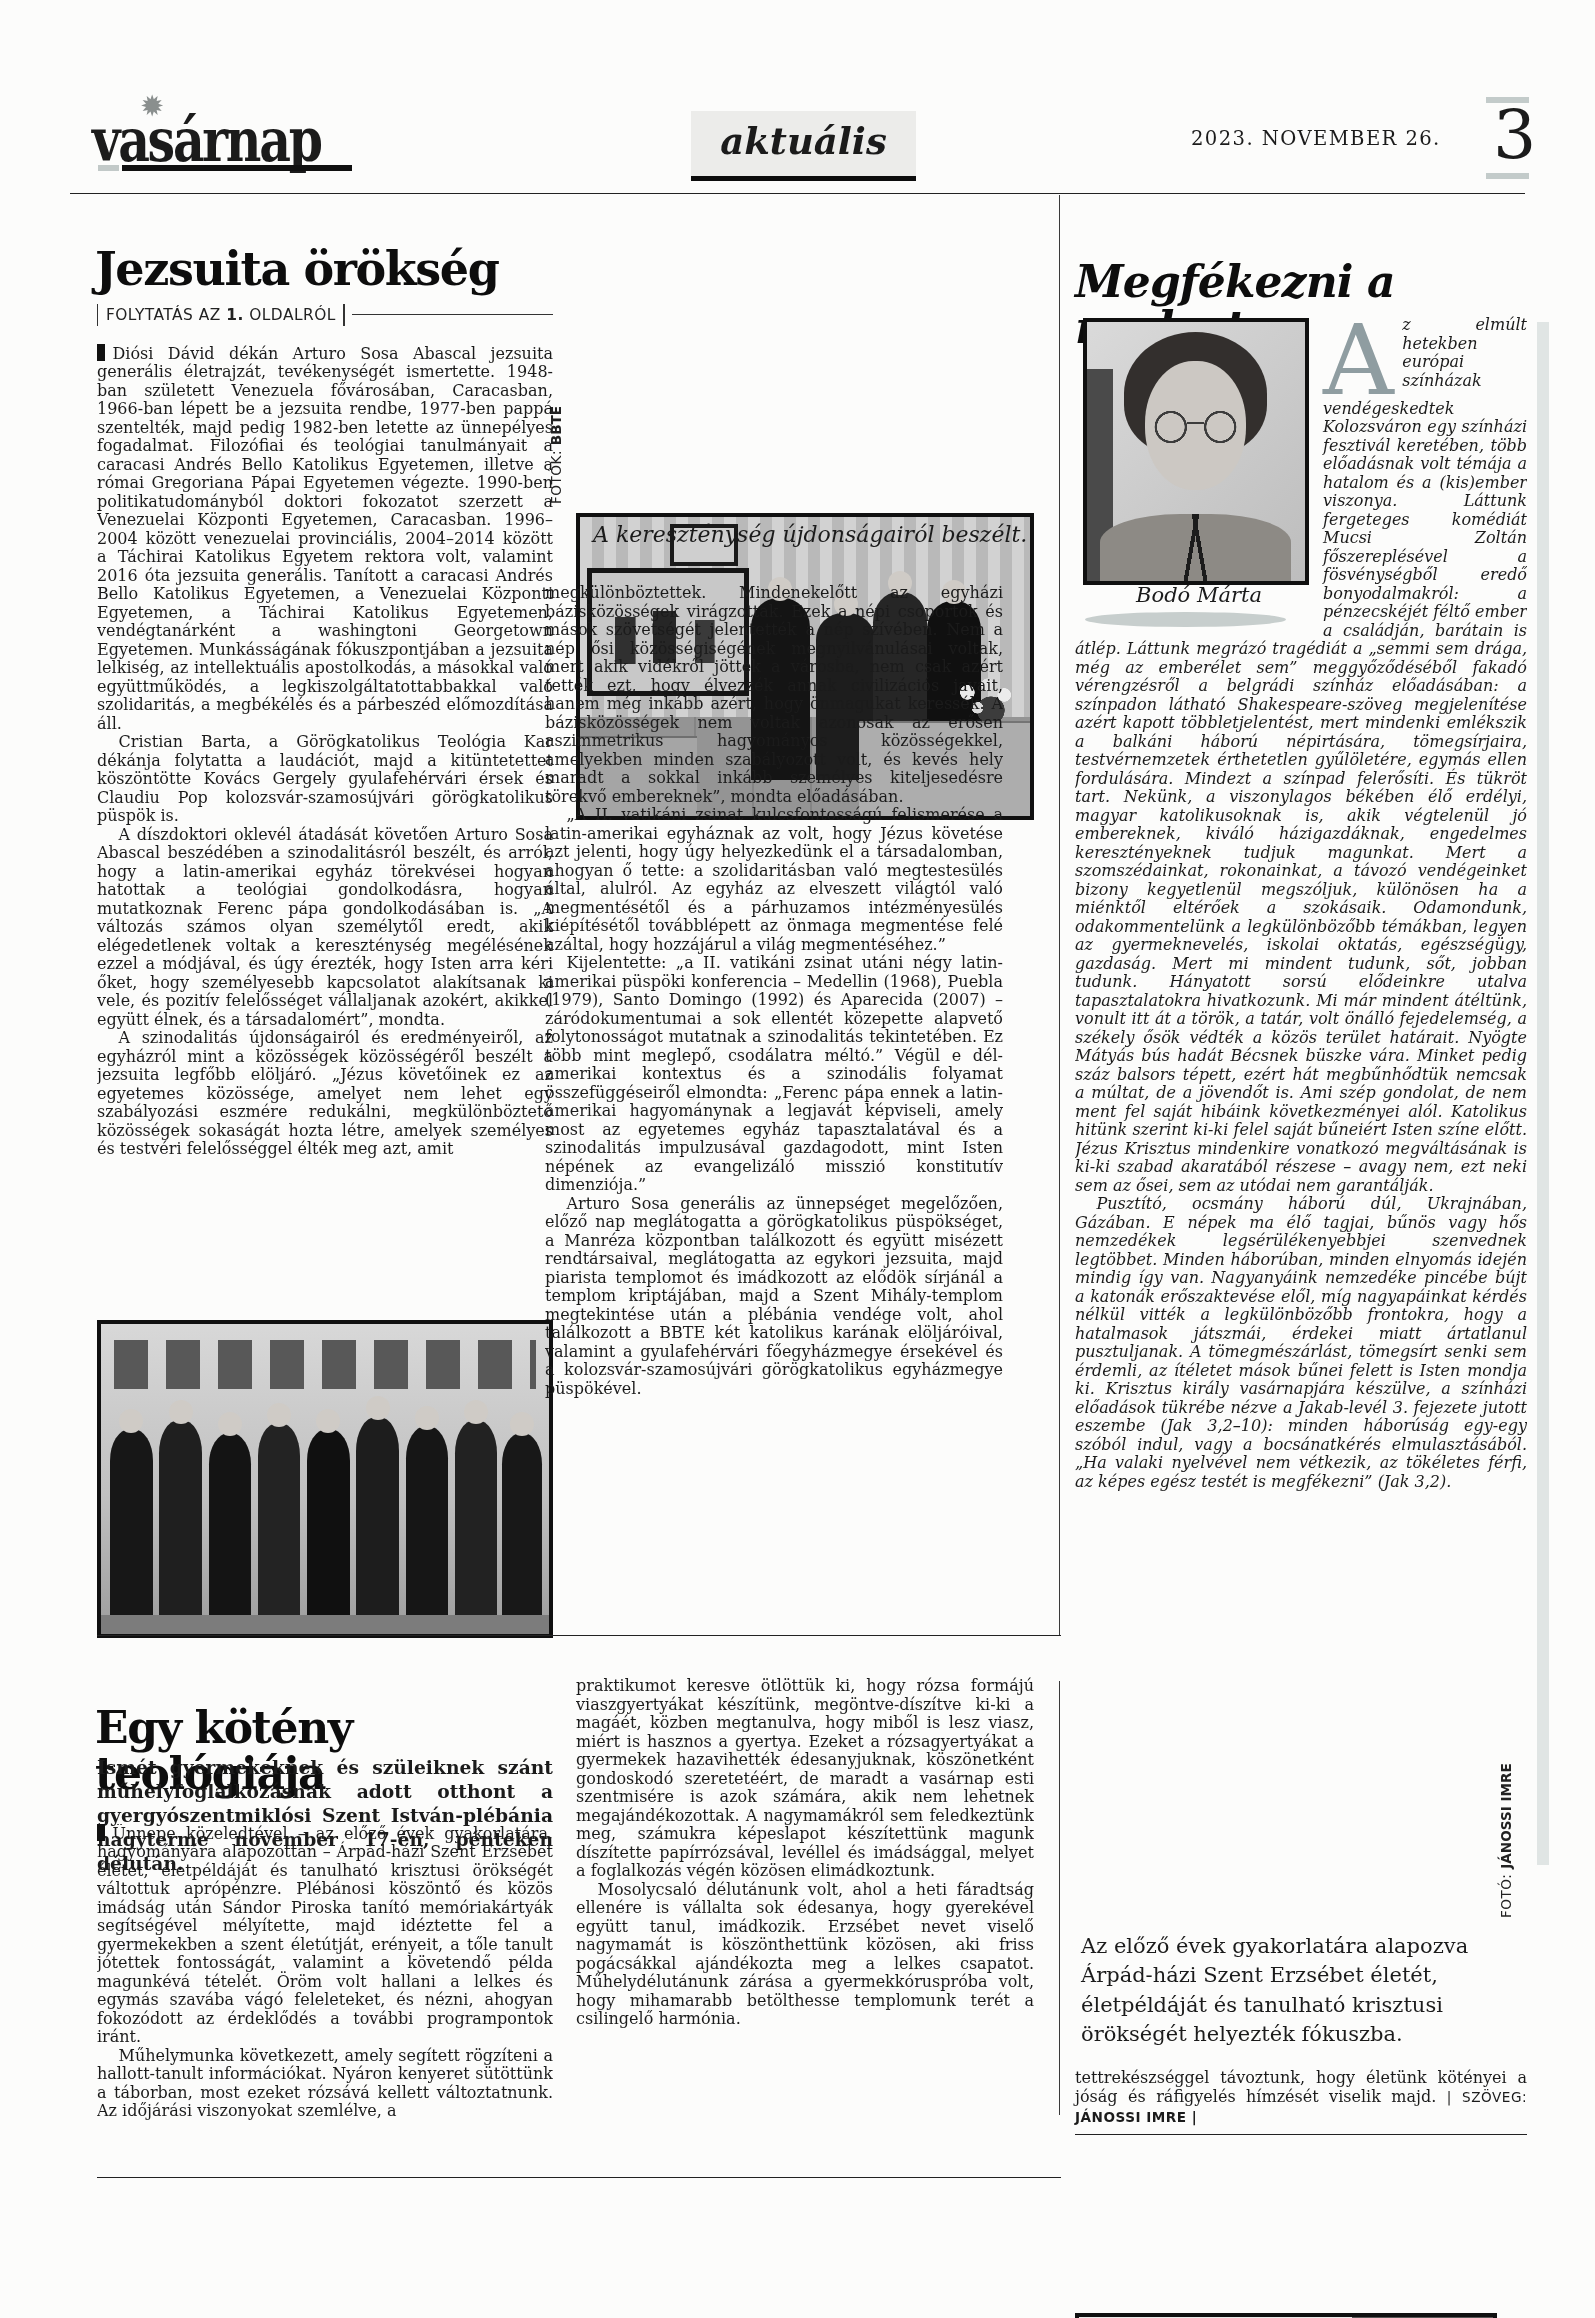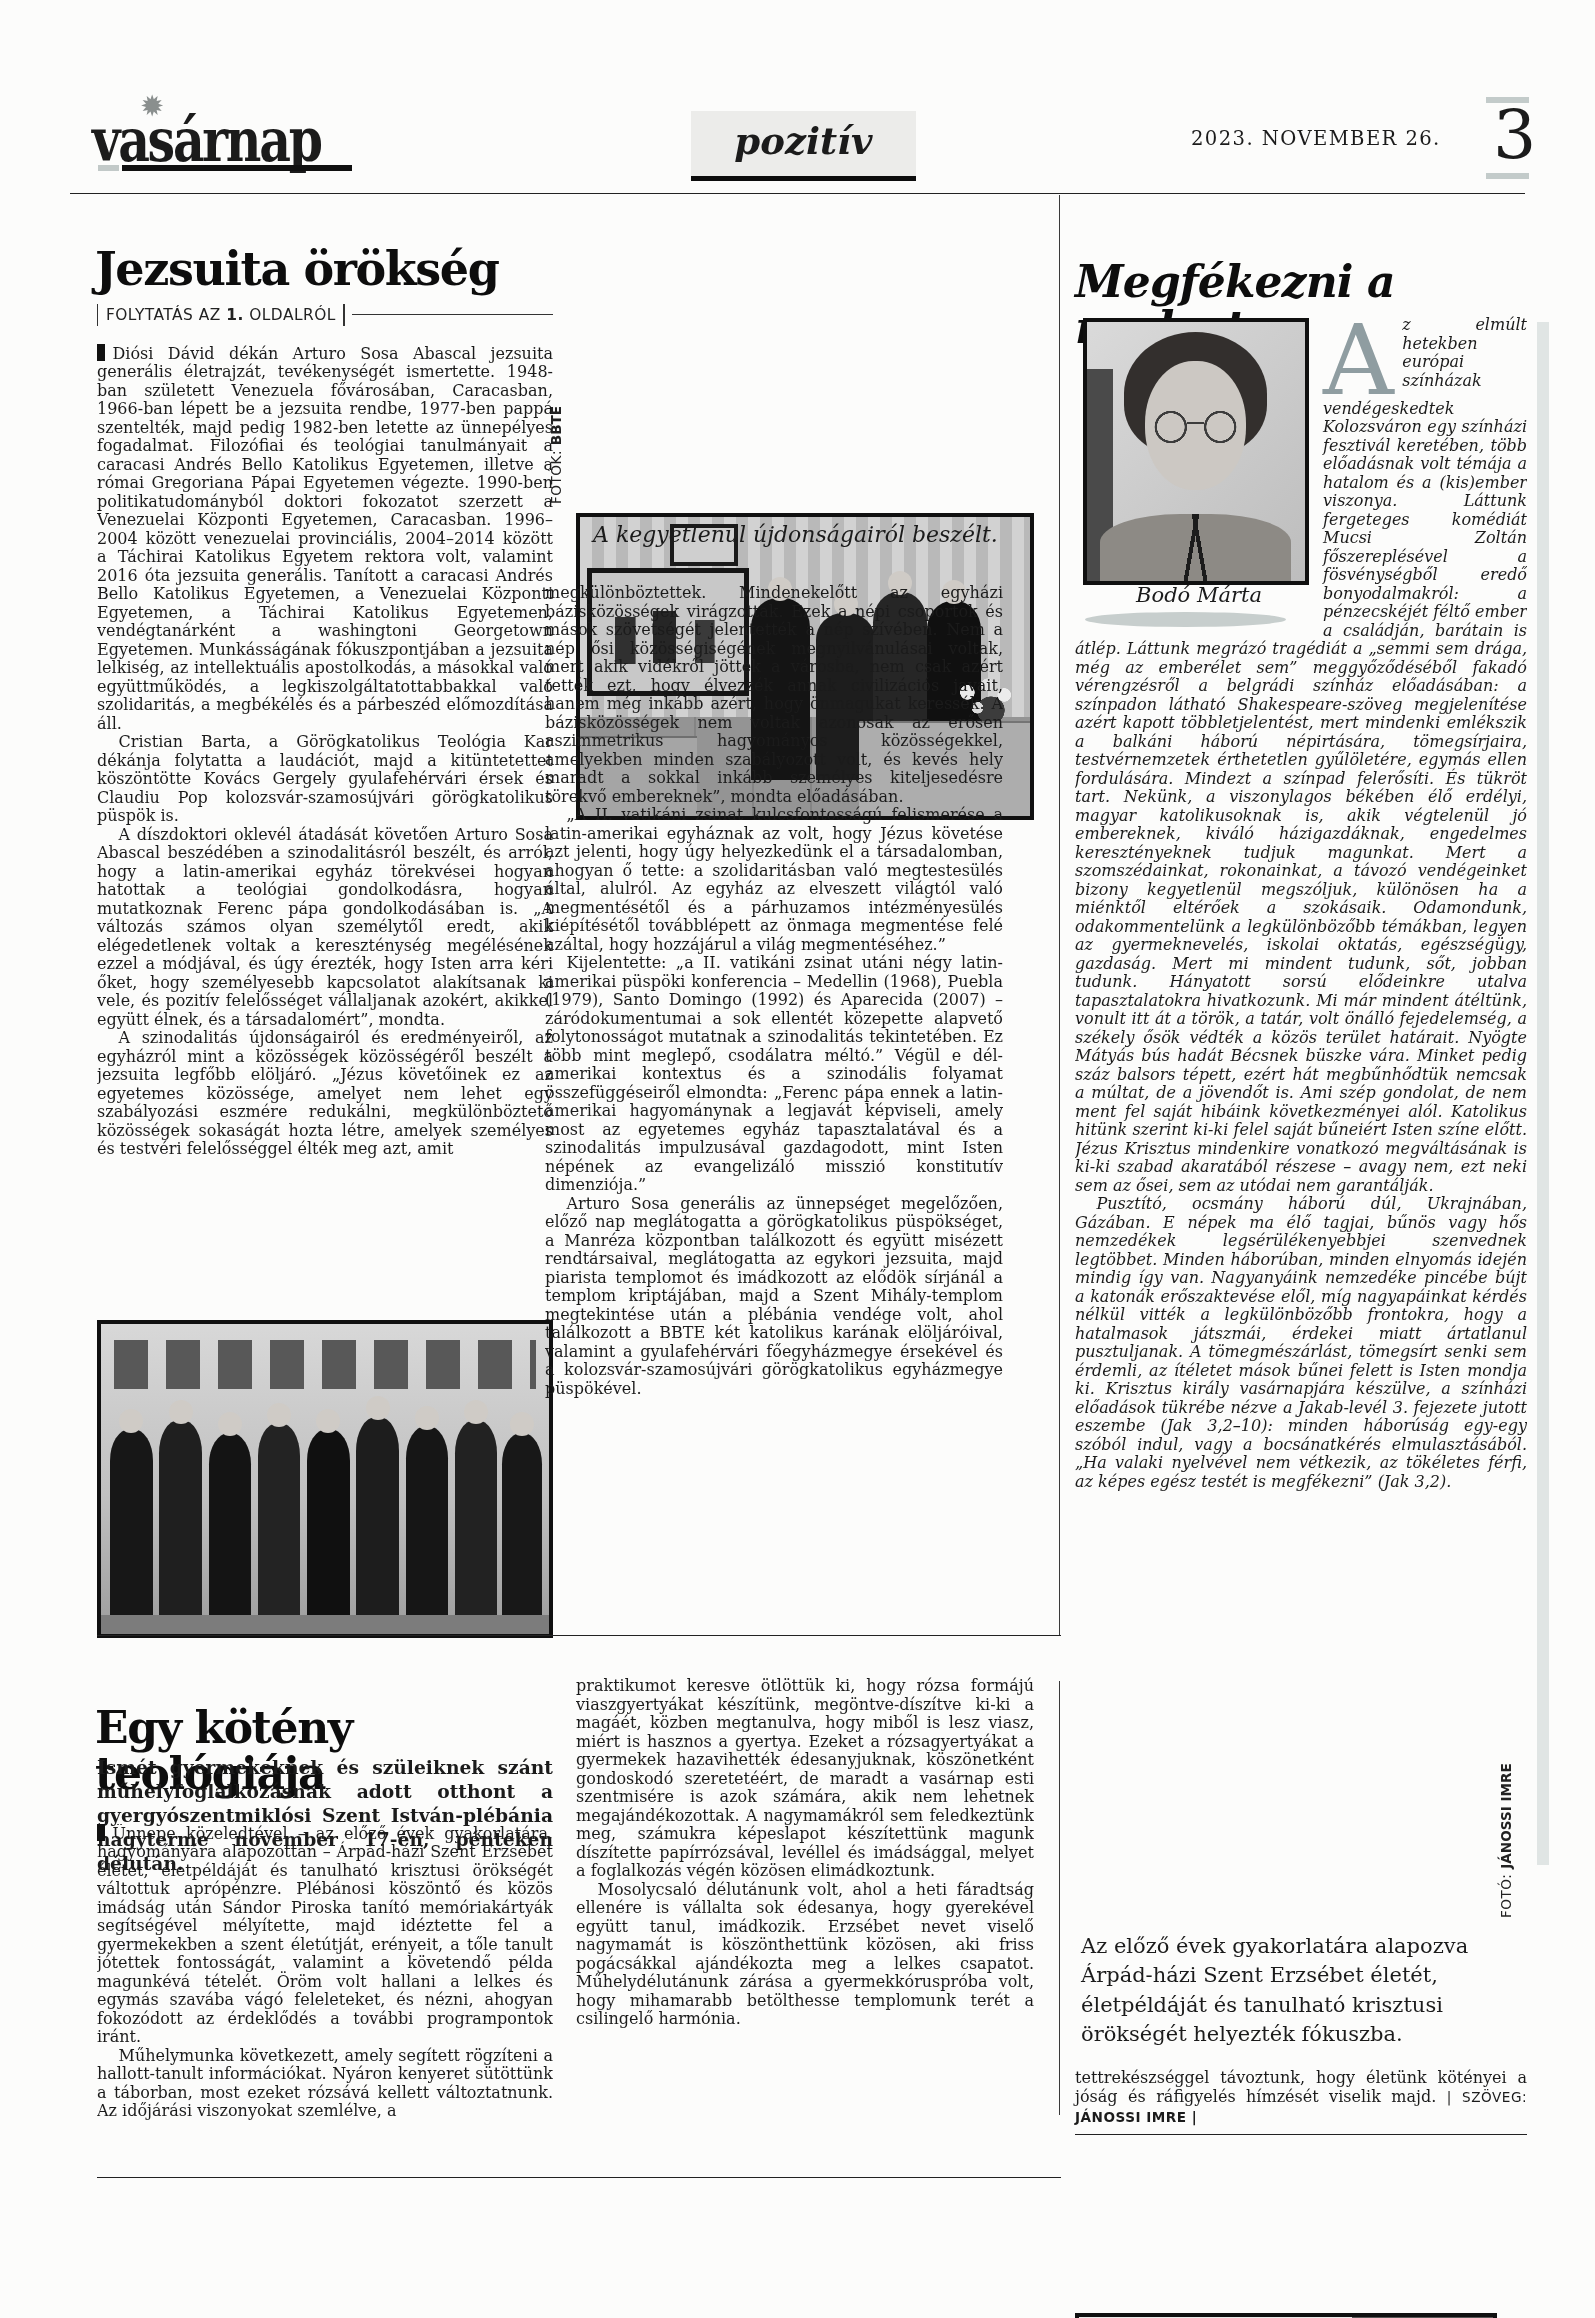--- a/index.html
+++ b/index.html
@@ -103,21 +103,21 @@
 <body>
 
 <div id="page">
 
   <div class="abs logo-star">✹</div>
   <div class="abs logo-text">vasárnap</div>
   <div class="abs logo-bar-gray"></div>
   <div class="abs logo-bar"></div>
 
   <div class="abs section-box">
-    <span>pozitív</span>
+    <span>aktuális</span>
   </div>
 
   <div class="abs date">2023. NOVEMBER 26.</div>
   <div class="abs pagebar" style="top:97px"></div>
   <div class="abs page-number">3</div>
   <div class="abs pagebar" style="top:173px"></div>
   <div class="abs header-rule"></div>
 
   <h1 class="abs headline hl-left">Jezsuita örökség</h1>
 
@@ -165,21 +165,21 @@
     <div class="fig" style="left:77%;top:28%;width:12%;height:60%;background:#101010"></div>
     <div class="ph flowers"></div>
     <div class="ph deskL"></div>
     <div class="ph deskR"></div>
   </div>
 
   <div class="abs vcredit sans credit-top">
     <span>FOTÓK:</span>&nbsp;<b>BBTE</b>
   </div>
 
-  <div class="abs caption-mid">A kegyetlenül újdonságairól beszélt.</div>
+  <div class="abs caption-mid">A kereszténység újdonságairól beszélt.</div>
 
   <div class="abs bodytext col-mid-body">
     <p class="noindent">megkülönböztettek. Mindenekelőtt az egyházi bázisközösségek virágzottak. Ezek a népi csoportok és mások szövetségét jelentették a nép szívében. Nem a nép ősi közösségiségének megnyilvánulásai voltak, mert akik vidékről jöttek a városba, nem csak azért tették ezt, hogy élvezzék annak civilizációs javait, hanem még inkább azért, hogy önmagukat keressék. A bázisközösségek nem voltak azonosak az erősen aszimmetrikus hagyományos közösségekkel, amelyekben minden szabályozott volt, és kevés hely maradt a sokkal inkább személyes kiteljesedésre törekvő embereknek”, mondta előadásában.</p>
     <p>„A II. vatikáni zsinat kulcsfontosságú felismerése a latin-amerikai egyháznak az volt, hogy Jézus követése azt jelenti, hogy úgy helyezkedünk el a társadalomban, ahogyan ő tette: a szolidaritásban való megtestesülés által, alulról. Az egyház az elveszett világtól való megmentésétől és a párhuzamos intézményesülés kiépítésétől továbblépett az önmaga megmentése felé azáltal, hogy hozzájárul a világ megmentéséhez.”</p>
     <p>Kijelentette: „a II. vatikáni zsinat utáni négy latin-amerikai püspöki konferencia – Medellin (1968), Puebla (1979), Santo Domingo (1992) és Aparecida (2007) – záródokumentumai a sok ellentét közepette alapvető folytonosságot mutatnak a szinodalitás tekintetében. Ez több mint meglepő, csodálatra méltó.” Végül e dél-amerikai kontextus és a szinodális folyamat összefüggéseiről elmondta: „Ferenc pápa ennek a latin-amerikai hagyománynak a legjavát képviseli, amely most az egyetemes egyház tapasztalatával és a szinodalitás impulzusával gazdagodott, mint Isten népének az evangelizáló misszió konstitutív dimenziója.”</p>
     <p>Arturo Sosa generális az ünnepséget megelőzően, előző nap meglátogatta a görögkatolikus püspökséget, a Manréza központban találkozott és együtt misézett rendtársaival, meglátogatta az egykori jezsuita, majd piarista templomot és imádkozott az elődök sírjánál a templom kriptájában, majd a Szent Mihály-templom megtekintése után a plébánia vendége volt, ahol találkozott a BBTE két katolikus karának elöljáróival, valamint a gyulafehérvári főegyházmegye érsekével és a kolozsvár-szamosújvári görögkatolikus egyházmegye püspökével.</p>
   </div>
 
   <div class="abs mid-divider"></div>
   <div class="abs colrule1"></div>

